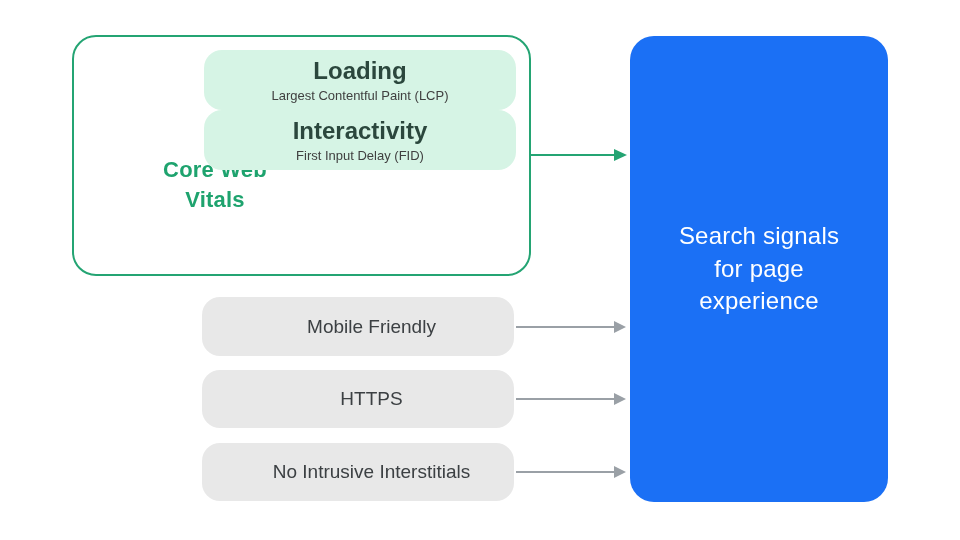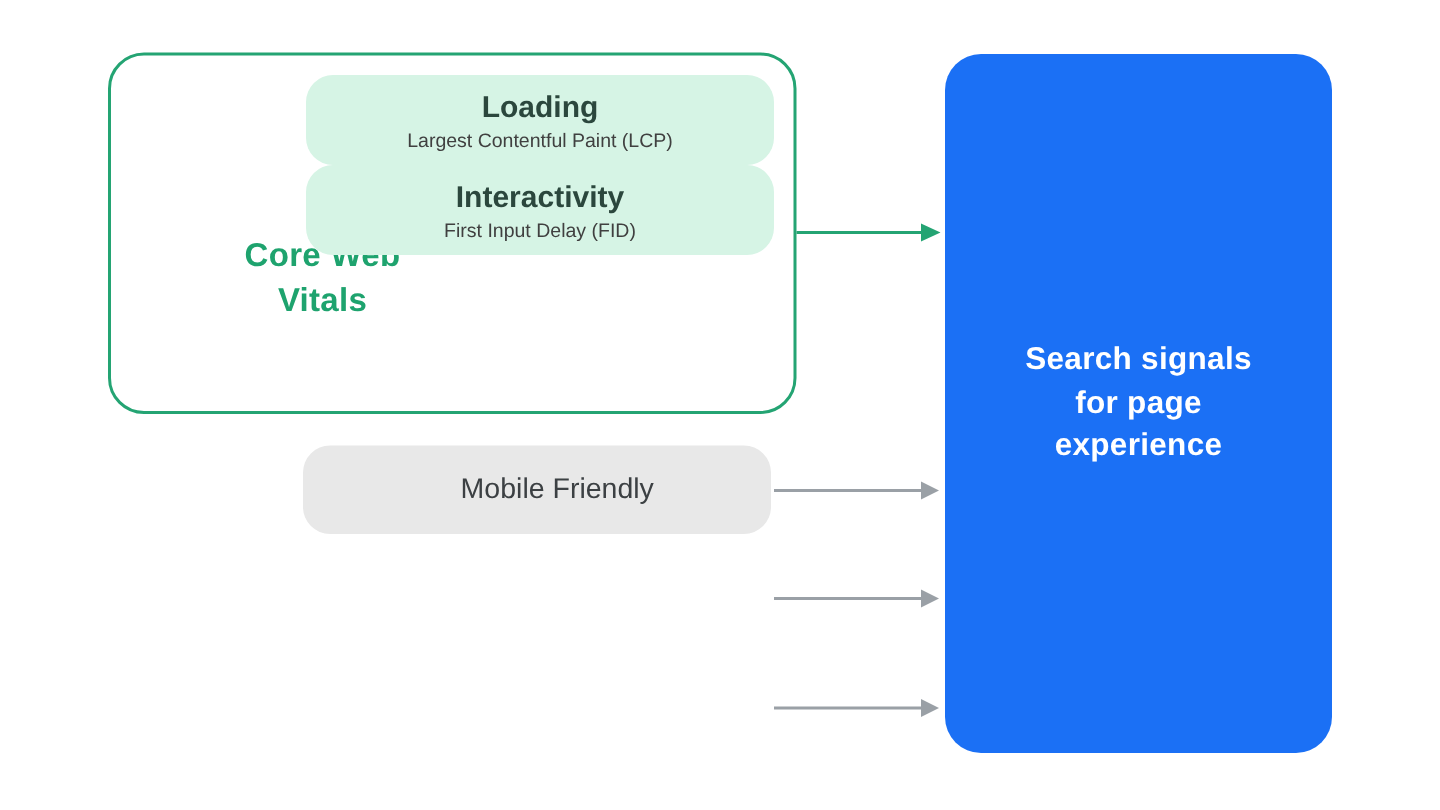--- a/index.html
+++ b/index.html
@@ -18,21 +18,21 @@
     line-height: 1.35; letter-spacing: 0.2px;
   }
   .vital-box {
     position: absolute; left: 130px; width: 312px; height: 60px;
     background: #d6f4e5; border-radius: 18px;
     display: flex; flex-direction: column; align-items: center; justify-content: center;
   }
   .vital-box.v0 { top: 13px; }
   .vital-box.v1 { top: 73px; }
   .vital-box.v2 { top: 163px; }
-  .vital-title { color: #2b473d; font-size: 20px; font-weight: 600; line-height: 1.2; }
+  .vital-title { color: #2b473d; font-size: 24px; font-weight: 600; line-height: 1.2; }
   .vital-subtitle { color: #404040; font-size: 13px; font-weight: 400; margin-top: 2px; }
 
   
   .signal-box {
     position: absolute; left: 202px; width: 312px; height: 58px;
     background: #e8e8e8; border-radius: 18px;
     display: flex; align-items: center; justify-content: center; padding-left: 27px;
   }
   .signal-box.s0 { top: 297px; height: 59px; }
   .signal-box.s1 { top: 370px; }
@@ -40,21 +40,21 @@
   .signal-label { color: #3c4043; font-size: 19px; font-weight: 400; }
 
   
   .result-box {
     position: absolute; left: 630px; top: 36px; width: 258px; height: 466px;
     background: #1b70f5; border-radius: 24px;
     display: flex; align-items: center; justify-content: center;
   }
   .result-label {
     width: 170px; text-align: center; color: #ffffff;
-    font-size: 21px; font-weight: 700; line-height: 1.35; letter-spacing: 0.2px;
+    font-size: 24px; font-weight: 400; line-height: 1.35; letter-spacing: 0.2px;
   }
 
   
   .arrow { position: absolute; display: flex; align-items: center; }
   .arrow .shaft { flex: 1; height: 2px; }
   .arrow .head { width: 0; height: 0; border-top: 6px solid transparent; border-bottom: 6px solid transparent; }
   .arrow.green { left: 531px; top: 147px; width: 96px; height: 16px; }
   .arrow.green .shaft { background: #24a473; height: 2.5px; }
   .arrow.green .head { border-left: 13px solid #24a473; }
   .arrow.gray .shaft { background: #9aa0a6; }
@@ -84,20 +84,26 @@
   </div>
 
   <div class="arrow green">
     <div class="shaft"></div>
     <div class="head"></div>
   </div>
 
   <div class="signal-box s0">
     <div class="signal-label">Mobile Friendly</div>
   </div>
+  <div class="signal-box s1">
+    <div class="signal-label">HTTPS</div>
+  </div>
+  <div class="signal-box s2">
+    <div class="signal-label">No Intrusive Interstitials</div>
+  </div>
 
   <div class="arrow gray g0">
     <div class="shaft"></div>
     <div class="head"></div>
   </div>
   <div class="arrow gray g1">
     <div class="shaft"></div>
     <div class="head"></div>
   </div>
   <div class="arrow gray g2">

